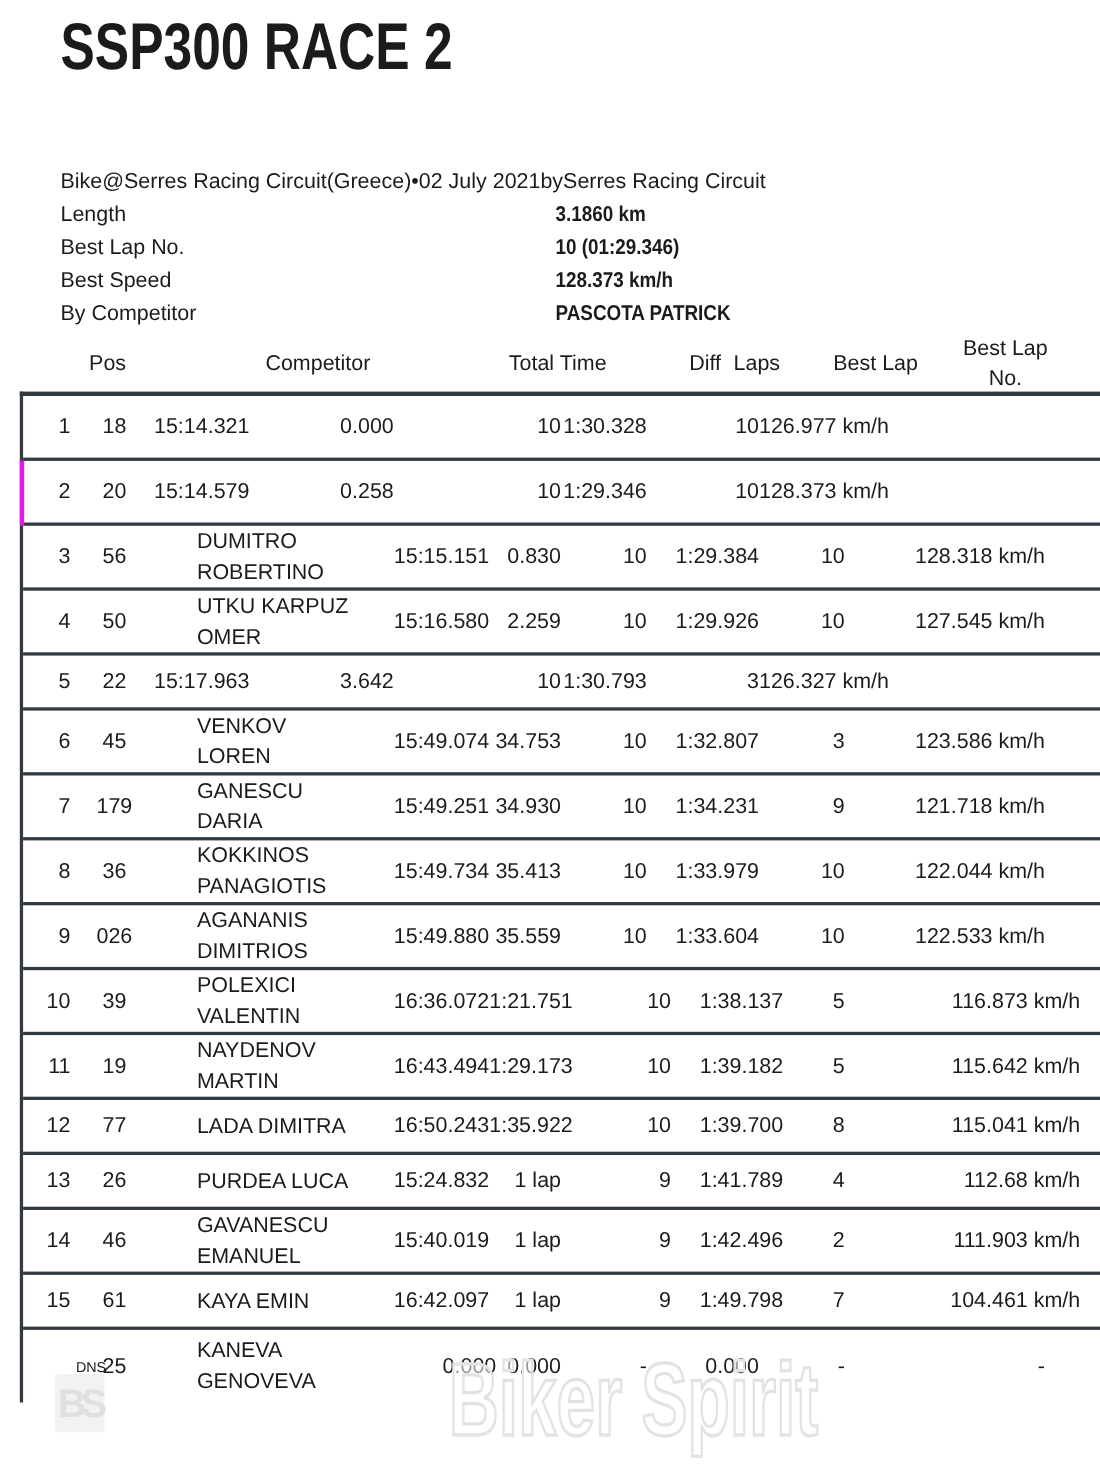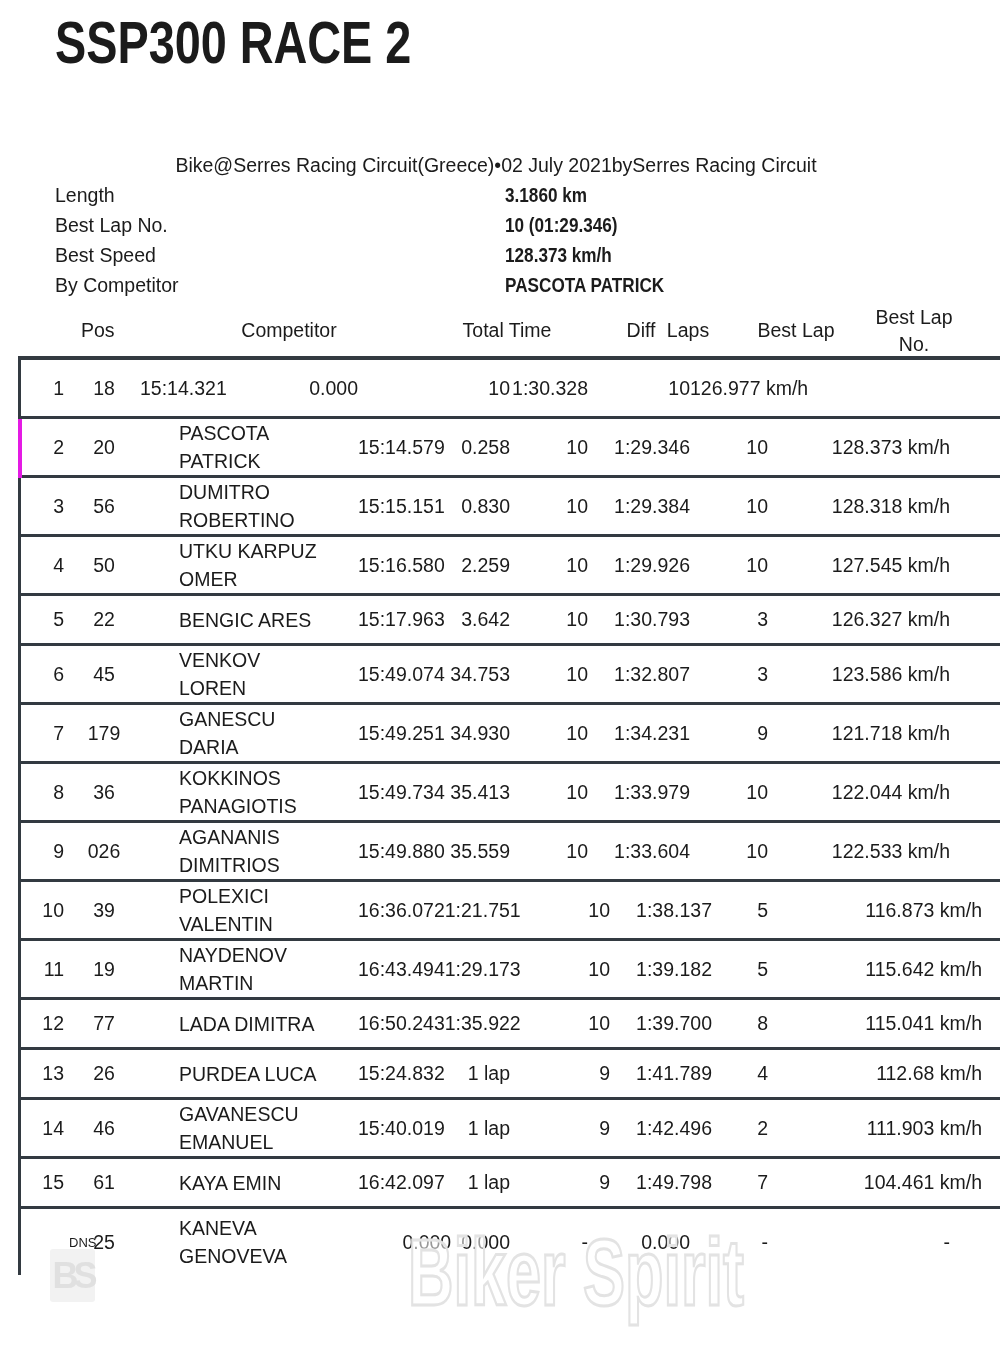--- a/index.html
+++ b/index.html
@@ -14,21 +14,21 @@
     width:1000px;height:1348px;overflow:hidden;position:relative;
     background:#ffffff;color:var(--txt);
     font-family:"Liberation Sans", sans-serif;
   }
   .title{
     position:absolute;left:55px;top:13px;
     font-size:60px;font-weight:800;line-height:1;white-space:nowrap;
     transform:scaleX(0.78);transform-origin:left top;letter-spacing:0;
   }
   .info{position:absolute;left:55px;top:150px;width:882px;font-size:19.5px;}
-  .info-top{display:flex;justify-content:center;height:30px;align-items:center;}
+  .info-top{display:flex;justify-content:flex-start;height:30px;align-items:center;}
   .info-row{height:30px;position:relative;display:flex;align-items:center;}
   .info-value{
     position:absolute;left:450px;font-weight:700;white-space:nowrap;
     transform:scaleX(0.88);transform-origin:left center;
   }
   .thead{position:absolute;left:0;top:300px;width:1000px;height:56px;font-size:19.5px;margin-left:48px;}
   .th{position:absolute;top:19px;white-space:nowrap;}
   .th.center{transform:translateX(-50%);}
   .th.two-line{top:4px;white-space:pre-line;text-align:center;line-height:27px;}
   .bs-badge{
@@ -121,22 +121,20 @@
         <span>0.000</span>
       </div>
       <div class="c-laps">10</div>
       <div class="c-bl">1:30.328</div>
       <div class="c-bln">10</div>
       <div class="c-speed">126.977 km/h</div>
     </div>
     <div class="row marked">
       <div class="c-pos">2</div>
       <div class="c-num">20</div>
-      <div class="c-name">PASCOTA
-PATRICK</div>
       <div class="c-td">
         <span>15:14.579</span>
         <span>0.258</span>
       </div>
       <div class="c-laps">10</div>
       <div class="c-bl">1:29.346</div>
       <div class="c-bln">10</div>
       <div class="c-speed">128.373 km/h</div>
     </div>
     <div class="row">
@@ -163,21 +161,20 @@
         <span>2.259</span>
       </div>
       <div class="c-laps">10</div>
       <div class="c-bl">1:29.926</div>
       <div class="c-bln">10</div>
       <div class="c-speed">127.545 km/h</div>
     </div>
     <div class="row short">
       <div class="c-pos">5</div>
       <div class="c-num">22</div>
-      <div class="c-name">BENGIC ARES</div>
       <div class="c-td">
         <span>15:17.963</span>
         <span>3.642</span>
       </div>
       <div class="c-laps">10</div>
       <div class="c-bl">1:30.793</div>
       <div class="c-bln">3</div>
       <div class="c-speed">126.327 km/h</div>
     </div>
     <div class="row">

